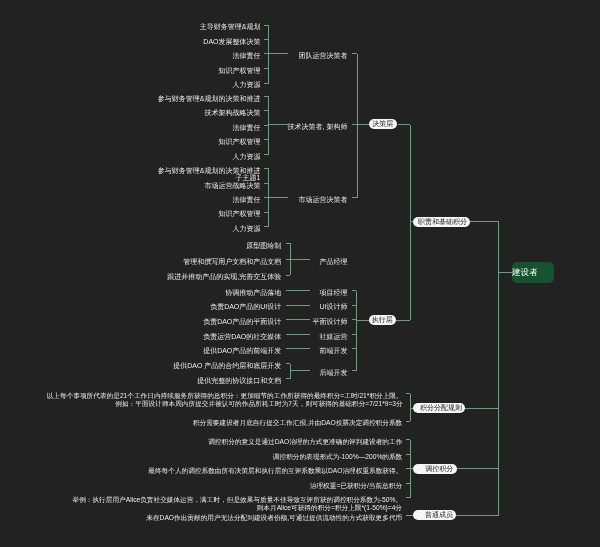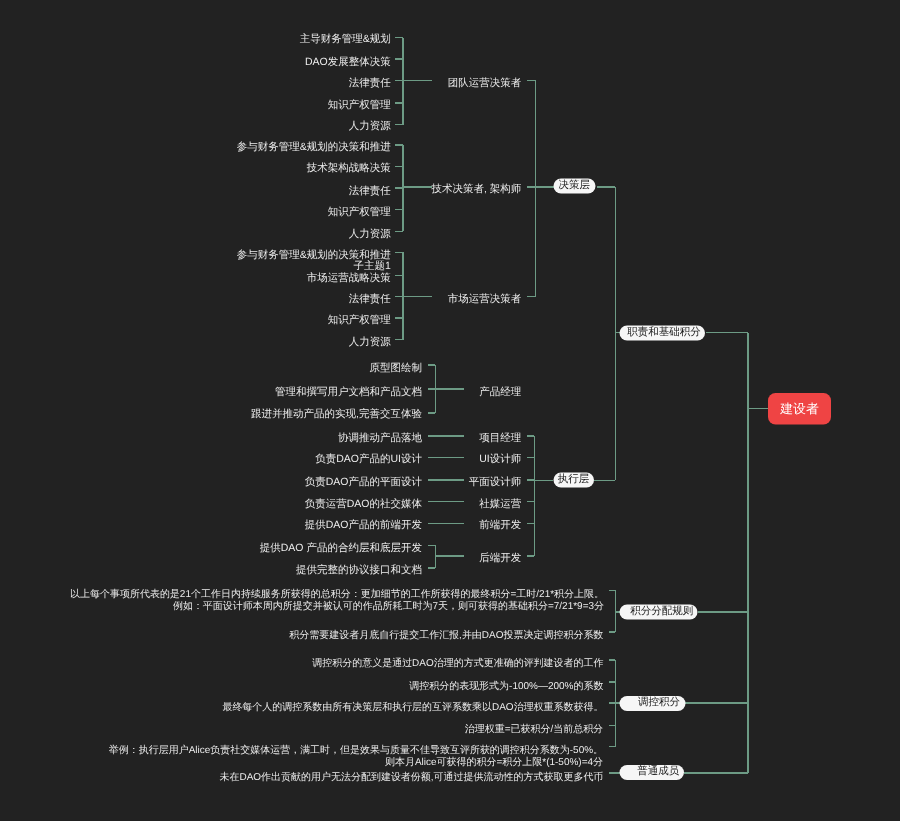--- a/index.html
+++ b/index.html
@@ -7,22 +7,22 @@
   body{width:600px;height:547px;overflow:hidden;background:#222222;
        font-family:"Liberation Sans",sans-serif;-webkit-font-smoothing:antialiased;}
   #stage{position:relative;width:600px;height:547px;background:#222222;}
   svg#links{position:absolute;left:0;top:0;width:600px;height:547px;}
   svg#links line{stroke:#6d9b85;stroke-width:1;shape-rendering:crispEdges;}
   .txt{position:absolute;color:#ececec;font-size:7px;line-height:7.9px;text-align:right;white-space:nowrap;}
   .note{font-size:14px;line-height:16.46px;transform:scale(0.4755);transform-origin:right top;}
   .txt span{display:block;}
   .pill{position:absolute;background:#f6f6f6;color:#1a1a1a;border-radius:999px;
         font-size:7px;height:10.2px;line-height:10.4px;padding:0 3.3px;white-space:nowrap;}
-  .root{position:absolute;background:#ef4444;color:#ffffff;border-radius:5px;
-        width:42px;height:21px;line-height:21px;text-align:center;font-size:8.6px;white-space:nowrap;}
+  .root{position:absolute;background:#14532d;color:#ffffff;border-radius:5px;
+        width:42px;height:21px;line-height:21px;font-size:8.6px;white-space:nowrap;}
 </style>
 </head>
 <body>
 
 <div id="stage">
   <svg id="links" viewBox="0 0 600 547">
   <line x1="498.5" y1="221.8" x2="498.5" y2="515.3"></line>
   <line x1="498.5" y1="272.3" x2="512.0" y2="272.3"></line>
   <line x1="263.5" y1="25.0" x2="268.8" y2="25.0"></line>
   <line x1="263.5" y1="39.3" x2="268.8" y2="39.3"></line>

